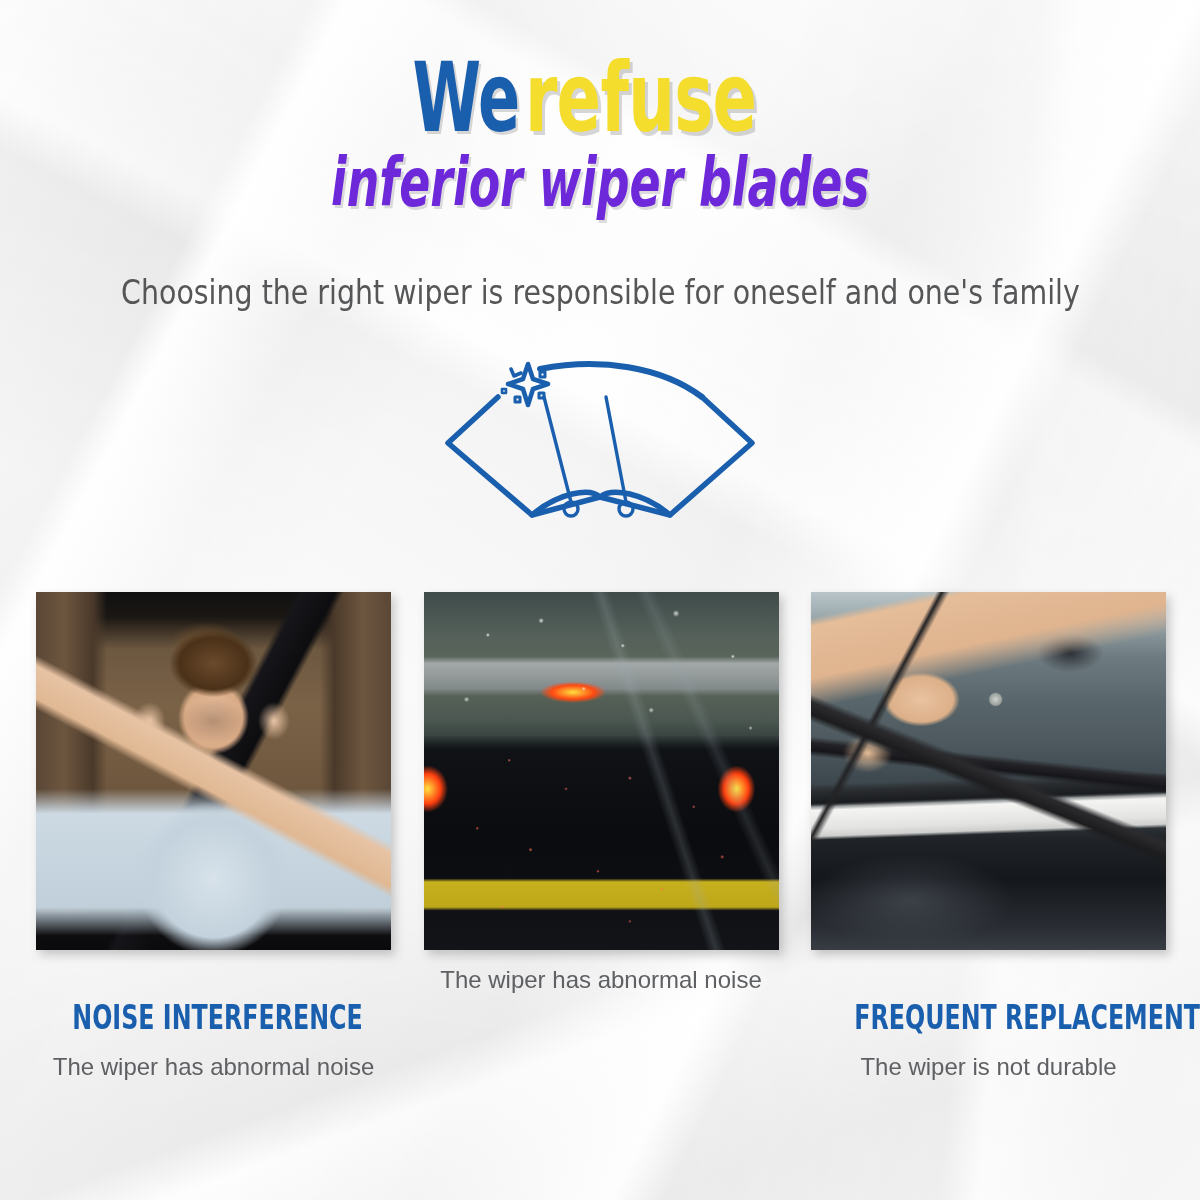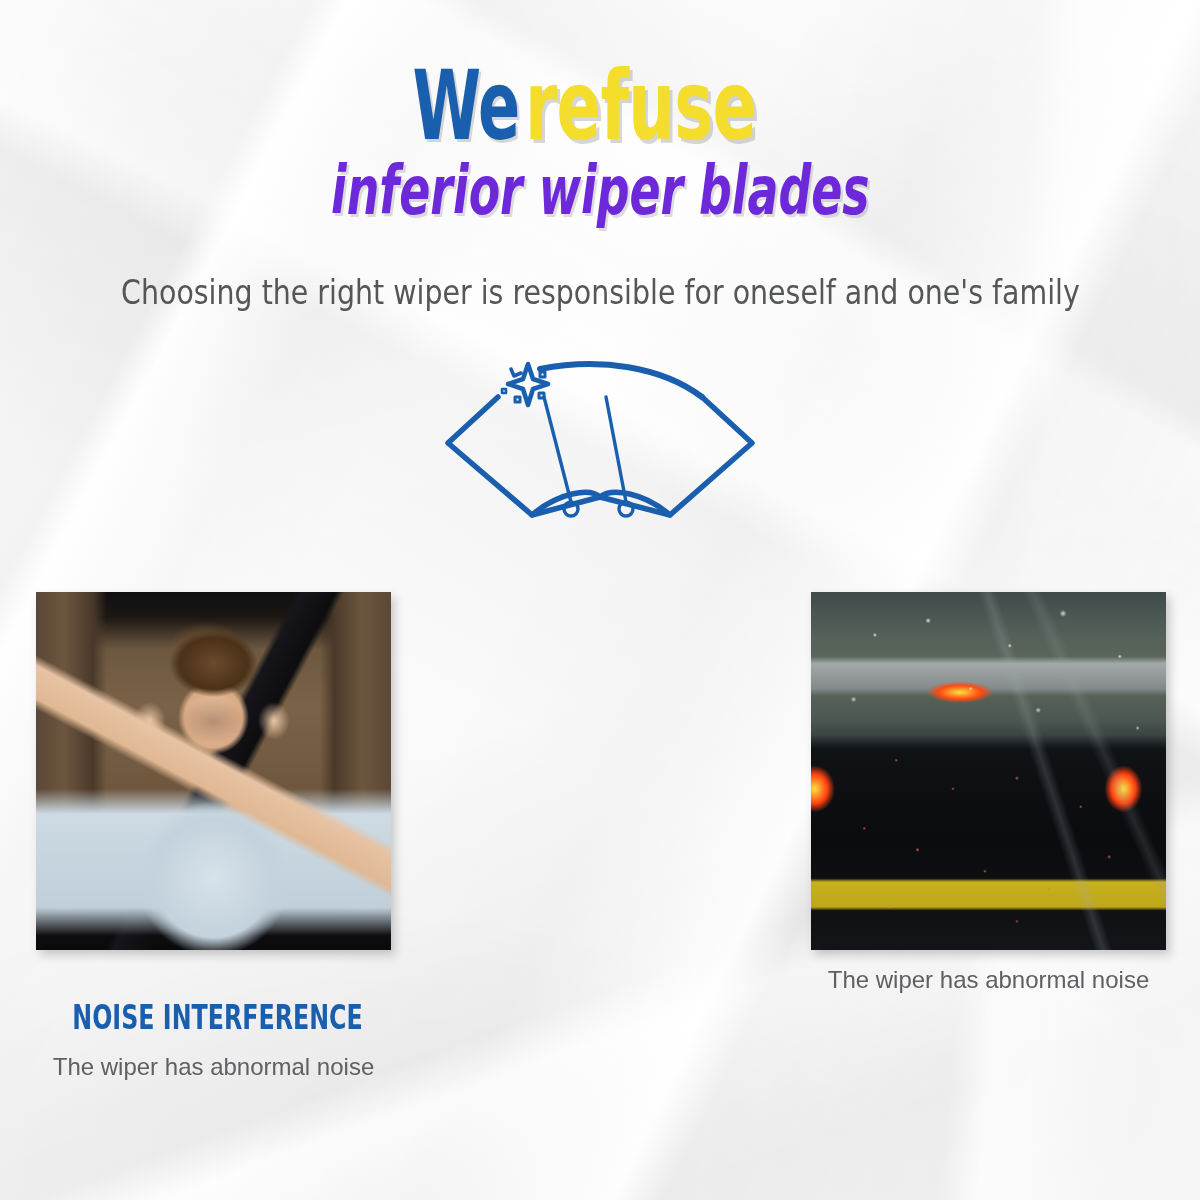--- a/index.html
+++ b/index.html
@@ -38,21 +38,21 @@
       radial-gradient(ellipse 55% 38% at 88% 30%, rgba(0,0,0,0.028), rgba(0,0,0,0) 72%),
       radial-gradient(ellipse 60% 30% at 30% 96%, rgba(0,0,0,0.030), rgba(0,0,0,0) 70%),
       radial-gradient(ellipse 50% 30% at 78% 88%, rgba(0,0,0,0.025), rgba(0,0,0,0) 72%),
       linear-gradient(#fdfdfd, #f7f7f7);
     pointer-events: none;
   }
 
   
   .headline {
     position: absolute;
-    top: 60px;
+    top: 52px;
     left: 0;
     width: 1200px;
     text-align: center;
     line-height: 0.97;
     font-family: "DejaVu Sans Condensed", "Liberation Sans Narrow", "Liberation Sans", sans-serif;
     font-weight: bold;
     font-stretch: condensed;
   }
   .hl-line1 {
     font-size: 96px;
@@ -320,16 +320,25 @@
       <div class="caption-sub">The wiper has abnormal noise</div>
     </div>
 
     <div class="photo-card">
       <div class="photo-frame">
         <div class="photo-inner ph2"></div>
       </div>
       <div class="caption-sub">The wiper has abnormal noise</div>
     </div>
 
+    <div class="photo-card">
+      <div class="photo-frame">
+        <div class="photo-inner ph3"></div>
+      </div>
+      <div class="caption-title">
+        <span>FREQUENT REPLACEMENT</span>
+      </div>
+      <div class="caption-sub">The wiper is not durable</div>
+    </div>
 
   </div>
 
 </div>
 
 </body></html>

